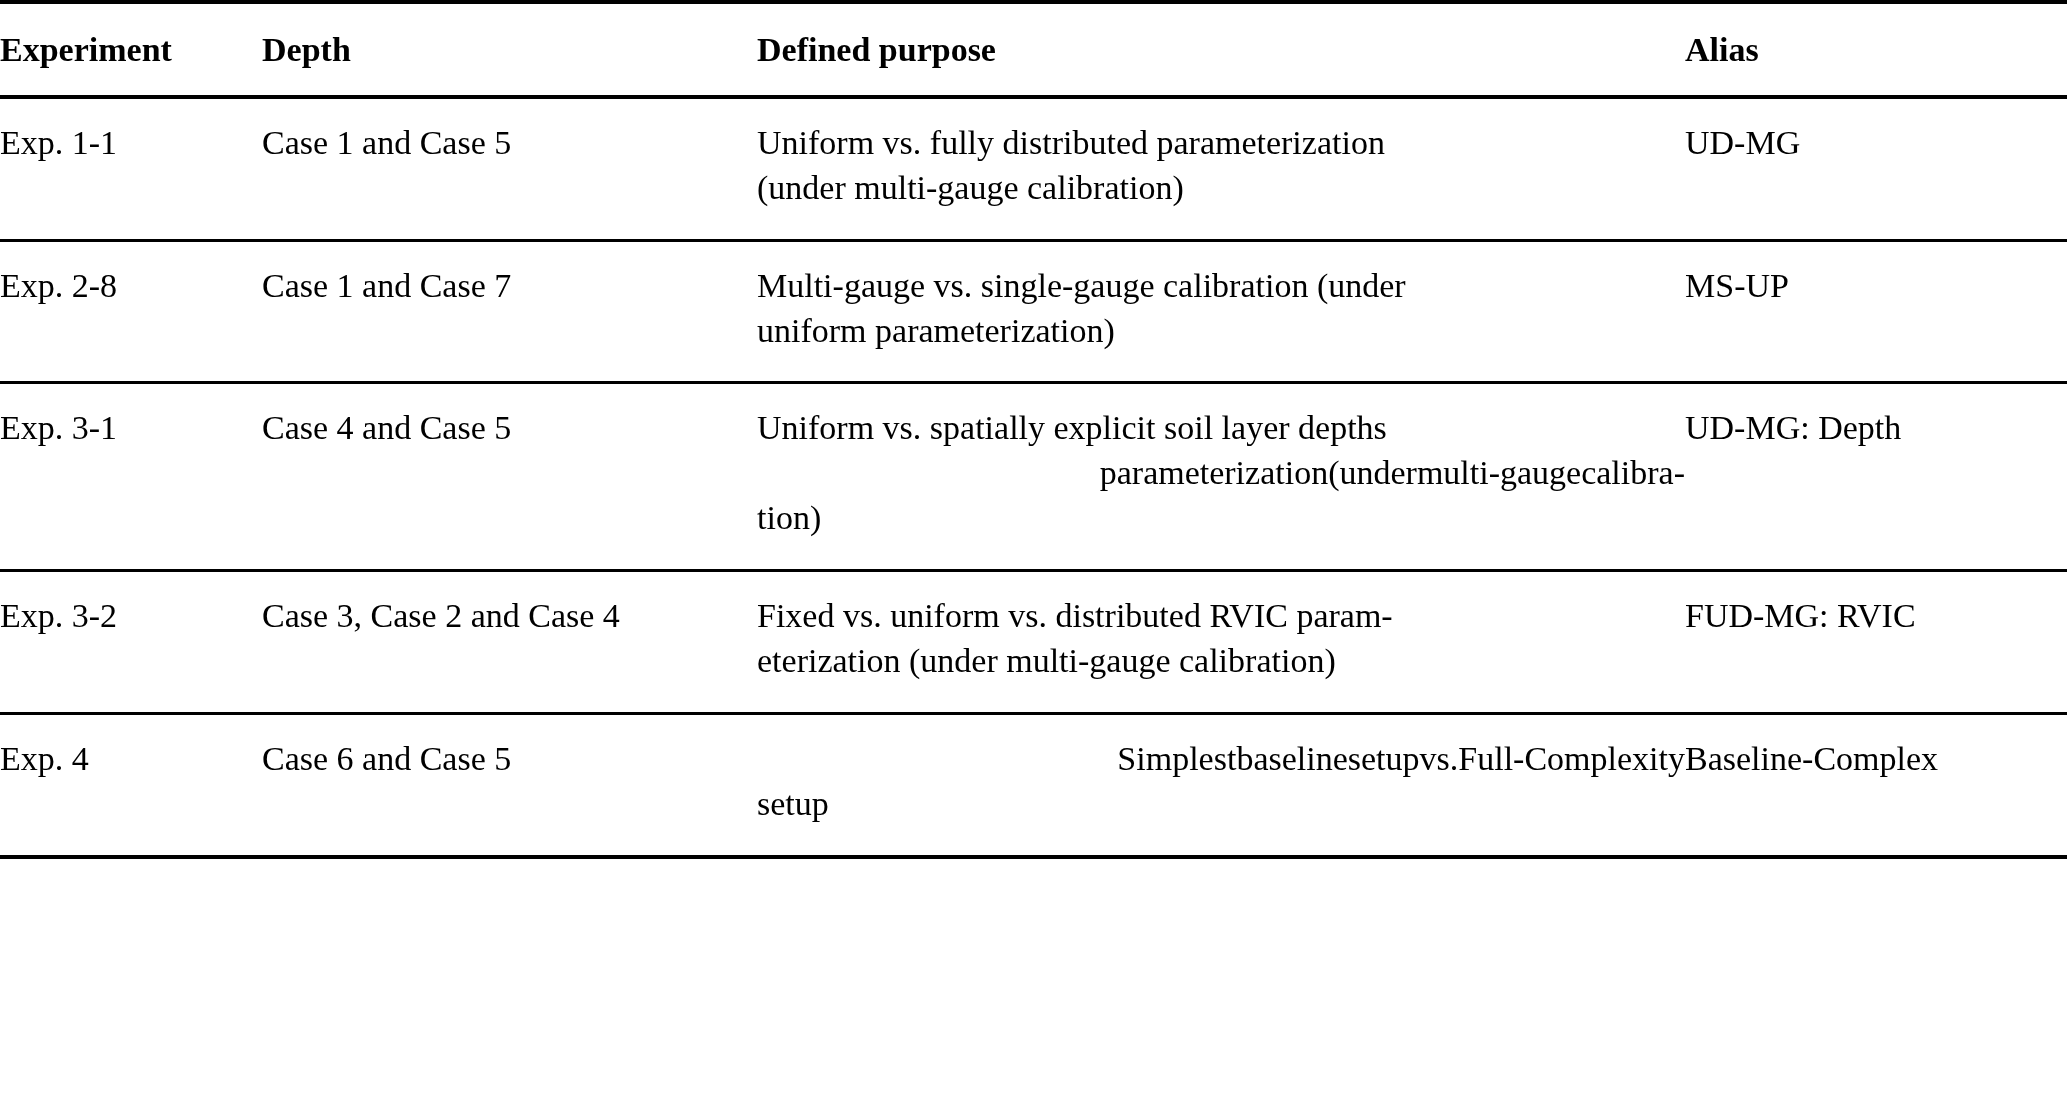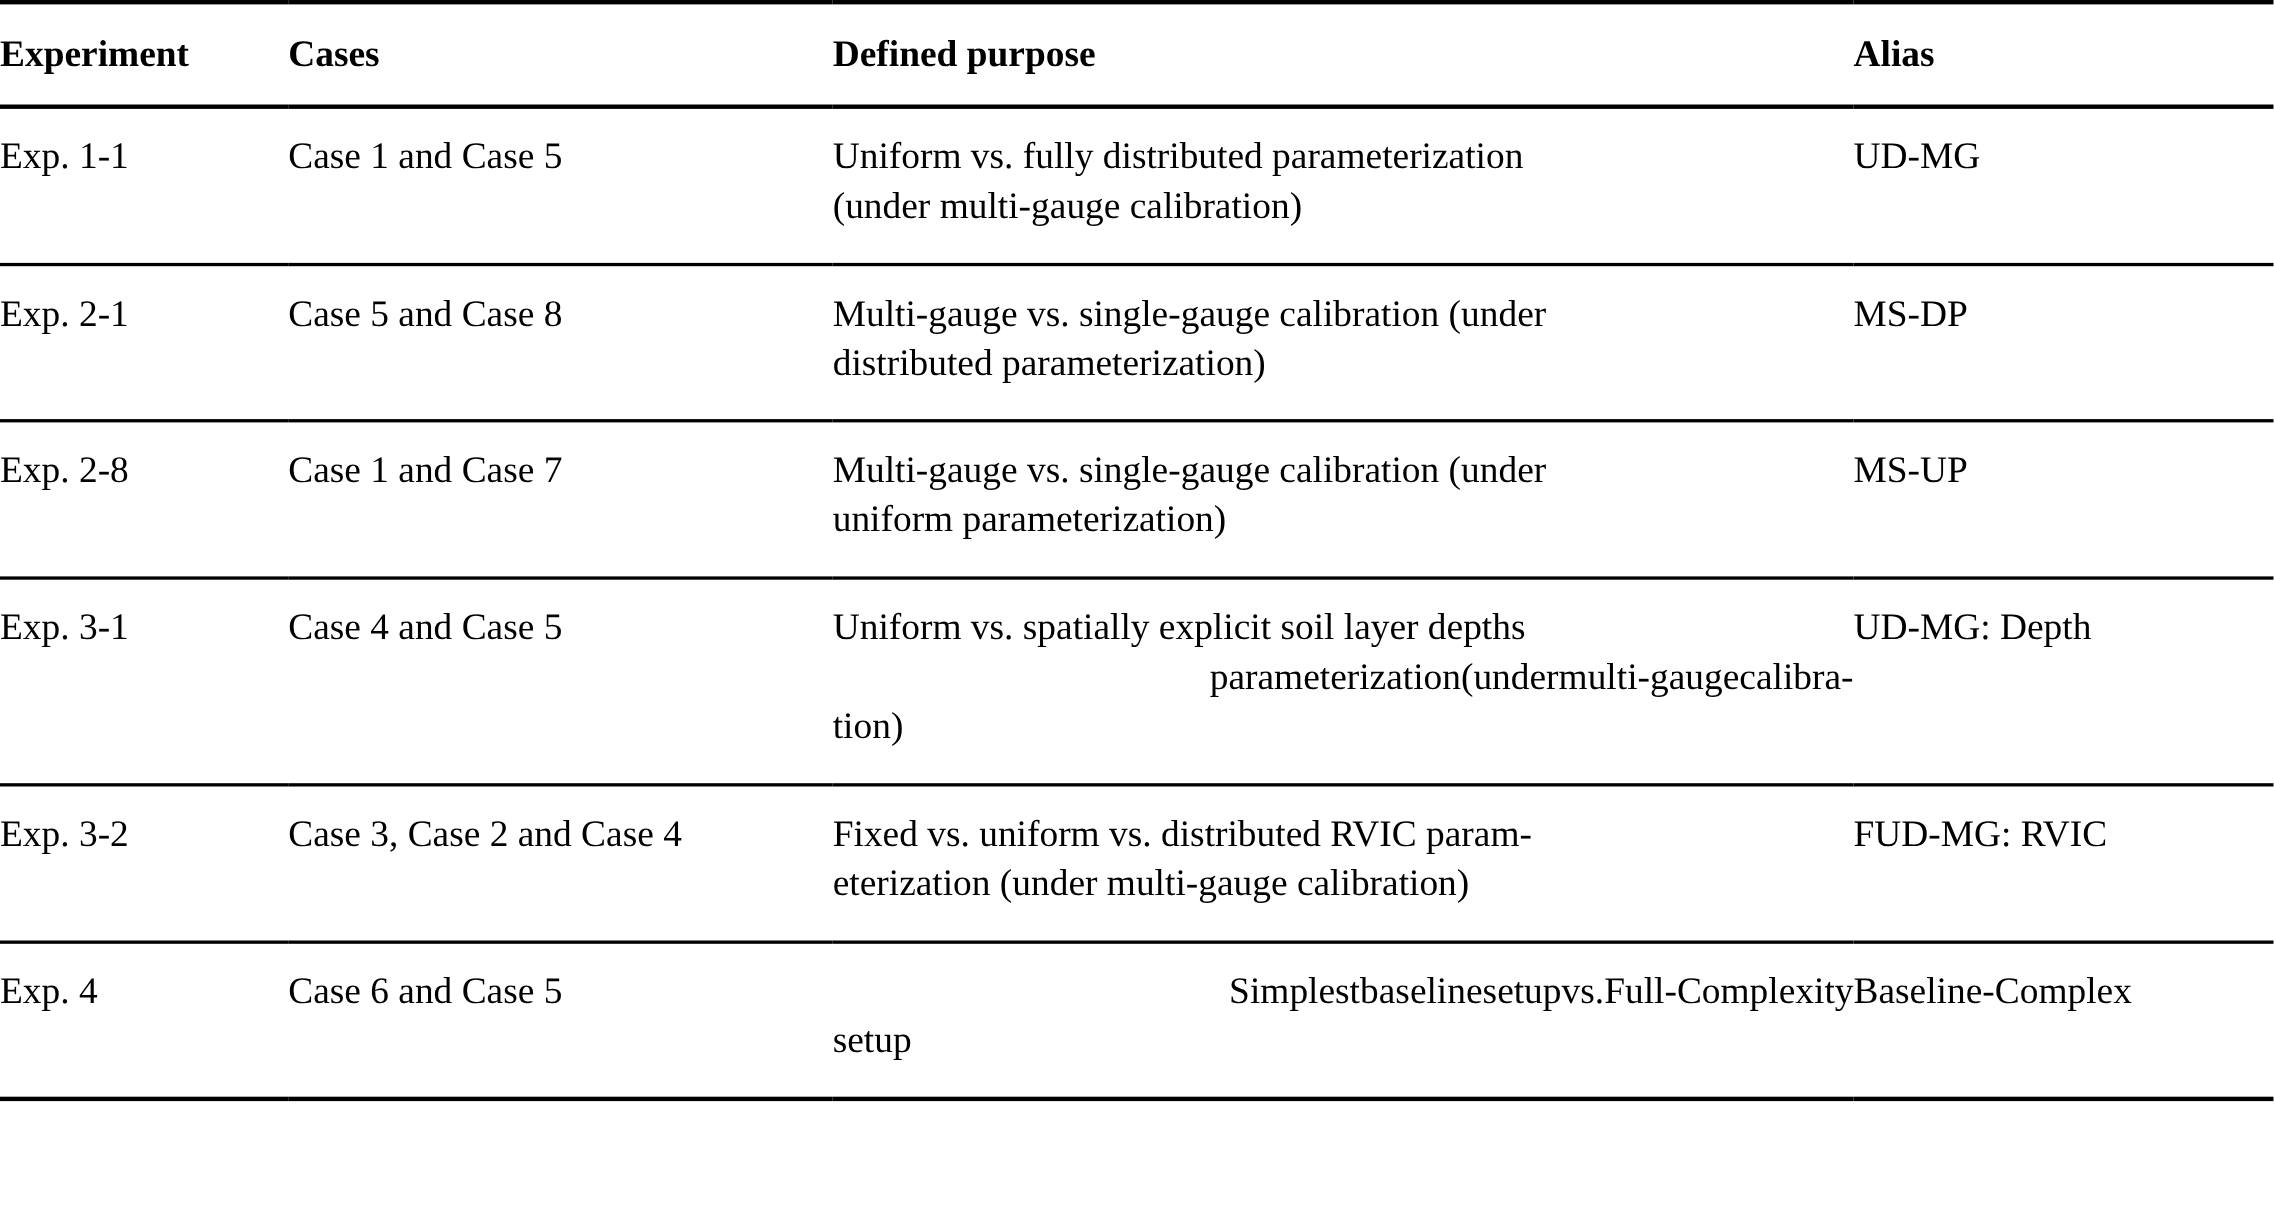--- a/index.html
+++ b/index.html
@@ -84,51 +84,40 @@
   <table class="exp-table">
     <colgroup>
       <col class="c-exp">
         <col class="c-cases">
         <col class="c-purp">
         <col class="c-alias">
     </colgroup>
     <thead>
       <tr class="head-row">
         <th class="cell-exp">Experiment</th>
-        <th class="cell-cases">Cases</th>
+        <th class="cell-cases">Depth</th>
         <th class="cell-purp">Defined purpose</th>
         <th class="cell-alias">Alias</th>
       </tr>
     </thead>
     <tbody>
 
       <tr class="body-row">
         <td class="cell-exp">Exp. 1-1</td>
         <td class="cell-cases">Case 1 and Case 5</td>
         <td class="cell-purp">
           <span class="purpose-block">
             <span class="ln">Uniform vs. fully distributed parameterization</span>
             <span class="ln">(under multi-gauge calibration)</span>
           </span>
         </td>
         <td class="cell-alias">UD-MG</td>
       </tr>
 
 
-      <tr class="body-row">
-        <td class="cell-exp">Exp. 2-1</td>
-        <td class="cell-cases">Case 5 and Case 8</td>
-        <td class="cell-purp">
-          <span class="purpose-block">
-            <span class="ln">Multi-gauge vs. single-gauge calibration (under</span>
-            <span class="ln">distributed parameterization)</span>
-          </span>
-        </td>
-        <td class="cell-alias">MS-DP</td>
-      </tr>
 
       <tr class="body-row">
         <td class="cell-exp">Exp. 2-8</td>
         <td class="cell-cases">Case 1 and Case 7</td>
         <td class="cell-purp">
           <span class="purpose-block">
             <span class="ln">Multi-gauge vs. single-gauge calibration (under</span>
             <span class="ln">uniform parameterization)</span>
           </span>
         </td>

